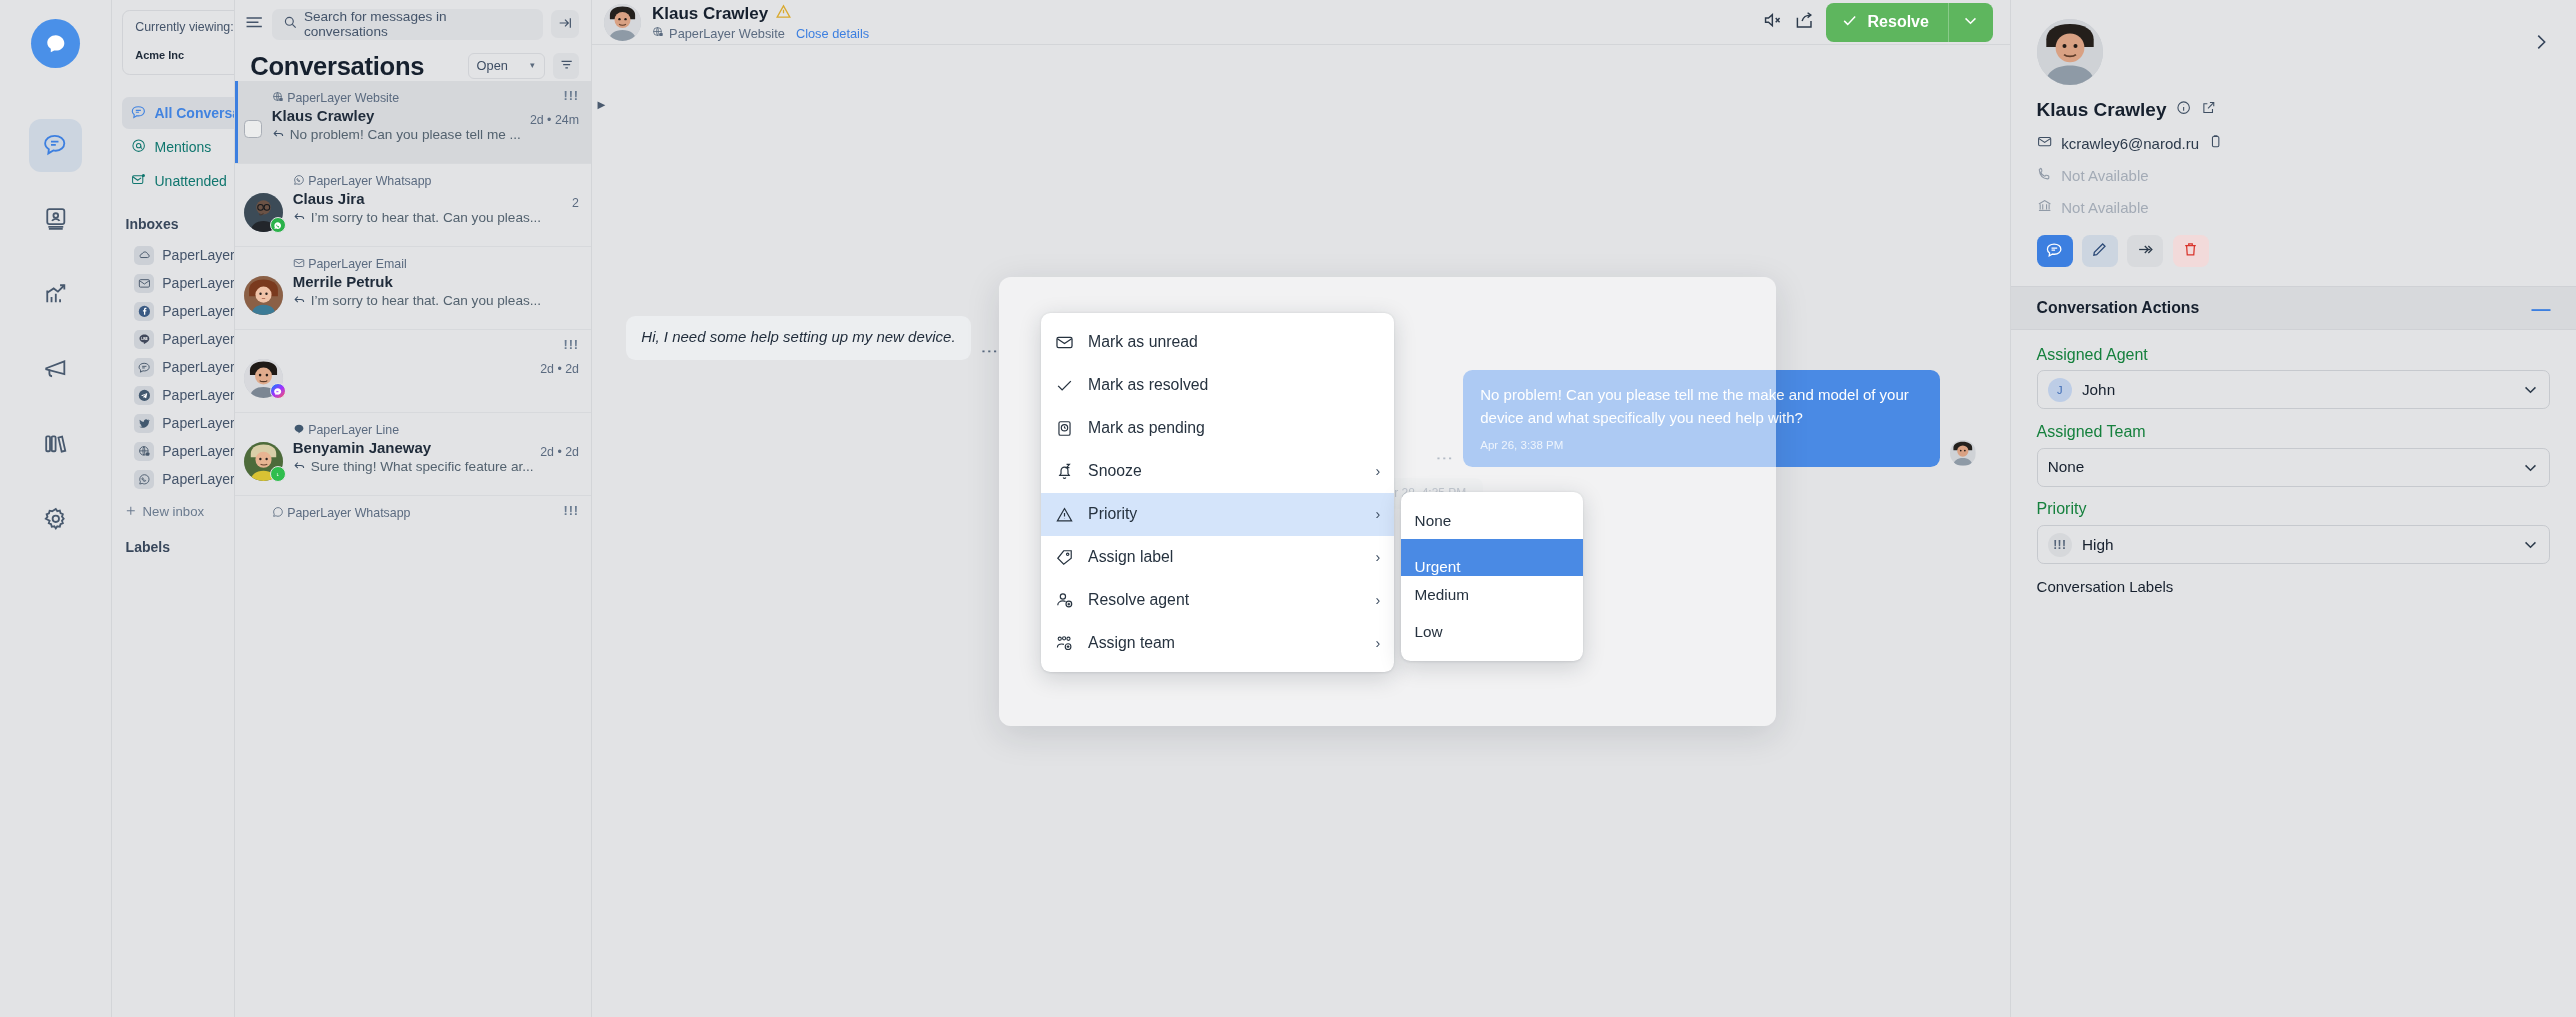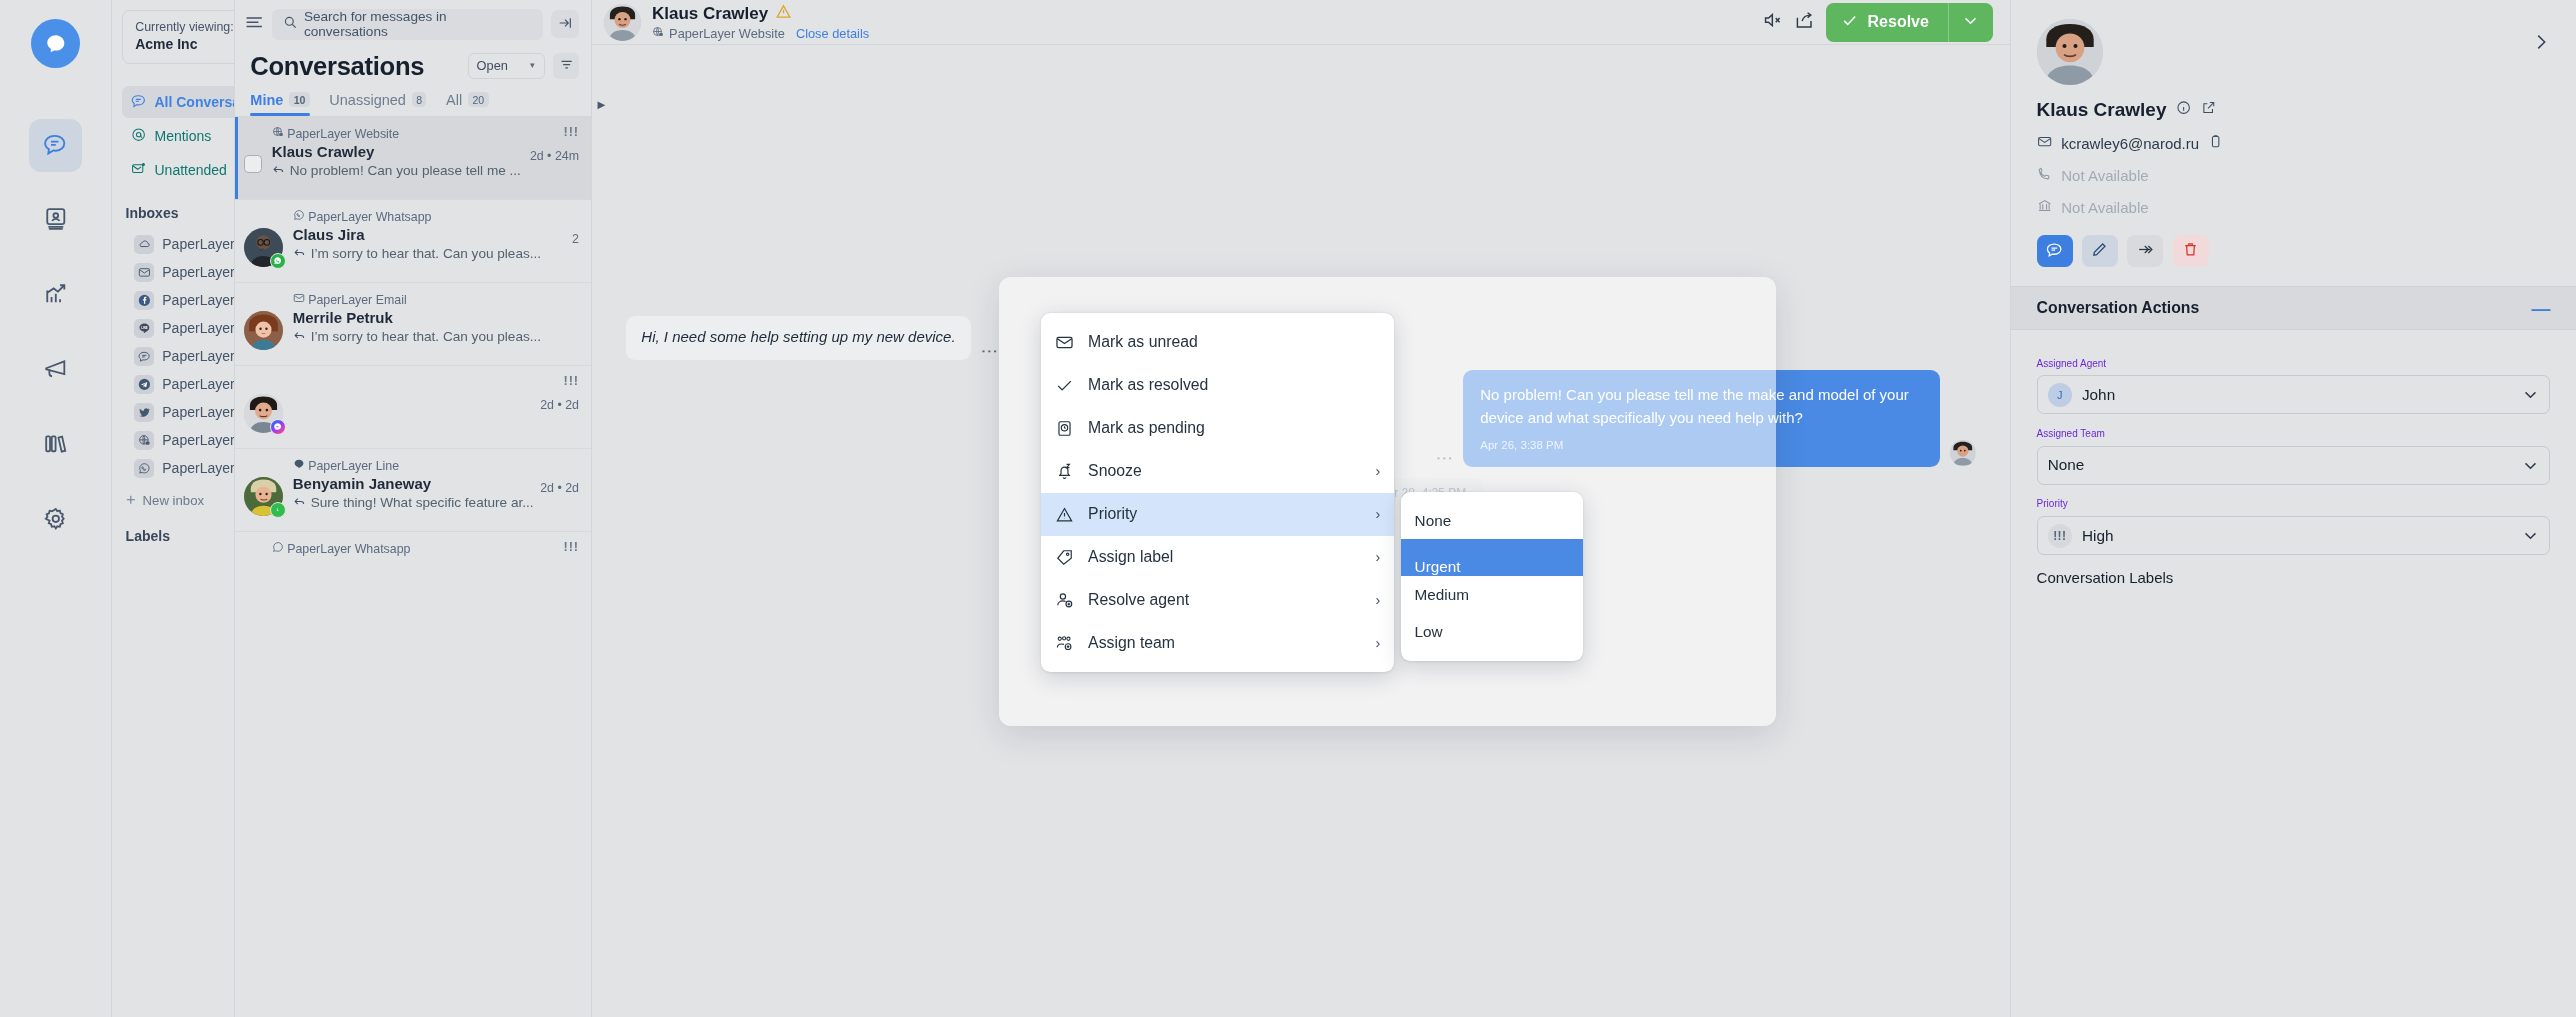--- a/index.html
+++ b/index.html
@@ -44,21 +44,21 @@
     overflow: hidden;
     position: relative;
   }
   .sb-inner { width: 358px; padding: 10.2px 13.6px 0 10.2px; }
   .view-box {
     border: 0.9px solid #d0d2d6; border-radius: 7.7px;
     padding: 7.7px 12px 9.4px; margin-bottom: 22px;
     width: 160px;
   }
   .view-label { font-size: 12.4px; color: #44546a; line-height: 16px; }
-  .view-value { font-size: 14px; color: #1f2b3a; font-weight: 700; line-height: 19px; margin-top: 0; }
+  .view-value { font-size: 11px; color: #1f2b3a; font-weight: 700; line-height: 19px; margin-top: 11px; }
 
   .sb-item {
     display: flex; align-items: center; gap: 8.5px;
     height: 31.5px; padding: 0 8.5px; border-radius: 6.8px;
     font-size: 14px; color: #0f766e; width: 160px;
     margin-bottom: 2.6px;
   }
   .sb-item.active { background: #d3d6db; color: #4183e0; font-weight: 600; }
   .sb-item svg { width: 15.3px; height: 15.3px; flex: 0 0 15.3px; }
   .sb-heading {
@@ -235,21 +235,21 @@
   .cbtn.b3 { background: #d8dadd; color: #2c3a4b; }
   .cbtn.b4 { background: #f2dada; color: #d9352c; }
 
   .sect-head {
     height: 44px; background: #d7d9dc; border-top: 0.9px solid #cfd1d5; border-bottom: 0.9px solid #cfd1d5;
     display: flex; align-items: center; justify-content: space-between;
     padding: 0 25.6px; font-size: 15.8px; font-weight: 700; color: #16202e;
   }
   .sect-head .minus { color: #3c7fe0; font-size: 19px; line-height: 1; }
   .sect-body { padding: 15.3px 25.6px 0; }
-  .field-label { font-size: 10px; color: #6d28d9; font-weight: 400; margin-bottom: 6.8px; margin-top: 12px; }
+  .field-label { font-size: 16px; color: #15803d; font-weight: 400; margin-bottom: 6.8px; }
   .select {
     height: 39px; border: 0.9px solid #c6c9ce; border-radius: 6.8px;
     display: flex; align-items: center; padding: 0 10.2px; gap: 10.2px;
     font-size: 15.3px; color: #16202e; margin-bottom: 13.6px;
   }
   .select .sv { flex: 1; }
   .select .chev { color: #2c3a4b; display:flex; }
   .select .chev svg { width: 17px; height: 17px; }
   .ag-dot {
     width: 24px; height: 24px; border-radius: 50%; background: #bdcde6;
@@ -512,34 +512,20 @@
         <span>Open</span>
         <span class="caret">▼</span>
       </div>
       <div class="filter-btn">
         <span><svg viewBox="0 0 24 24" width="15.3" height="15.3" fill="none" stroke="currentColor" stroke-width="1.9">
               <path d="M4 7h16M6.5 12h11M10 17h4"></path>
             </svg></span>
       </div>
     </div>
 
-    <div class="tabs">
-      <div class="tab active">
-        <span>Mine</span>
-        <span class="tab-badge">10</span>
-      </div>
-      <div class="tab">
-        <span>Unassigned</span>
-        <span class="tab-badge">8</span>
-      </div>
-      <div class="tab">
-        <span>All</span>
-        <span class="tab-badge">20</span>
-      </div>
-    </div>
     <div class="cl-divider"></div>
 
     <div class="conv selected">
       <div class="conv-check"></div>
       <div class="conv-body">
         <div class="conv-src">
           <span><svg viewBox="0 0 24 24" fill="none" stroke="currentColor" stroke-width="1.7">
                 <circle cx="11" cy="11" r="8"></circle>
                 <path d="M3 11h16M11 3c2.4 2.4 2.4 13.6 0 16M11 3C8.6 5.4 8.6 16.6 11 19"></path>
                 <rect x="14.5" y="14" width="7" height="6" rx="1.5" fill="currentColor" stroke="none"></rect>

